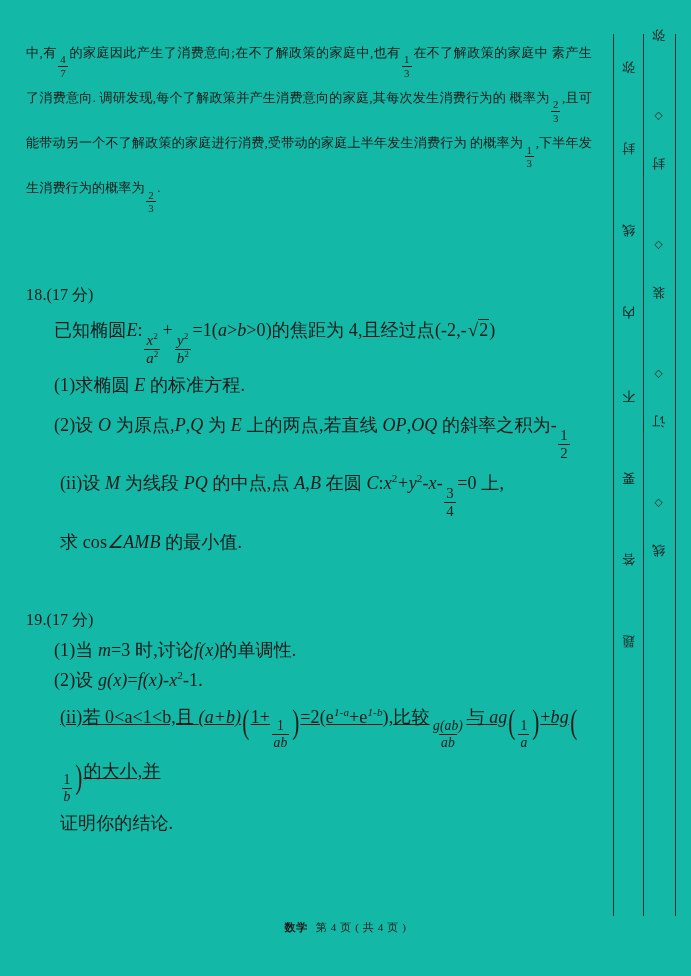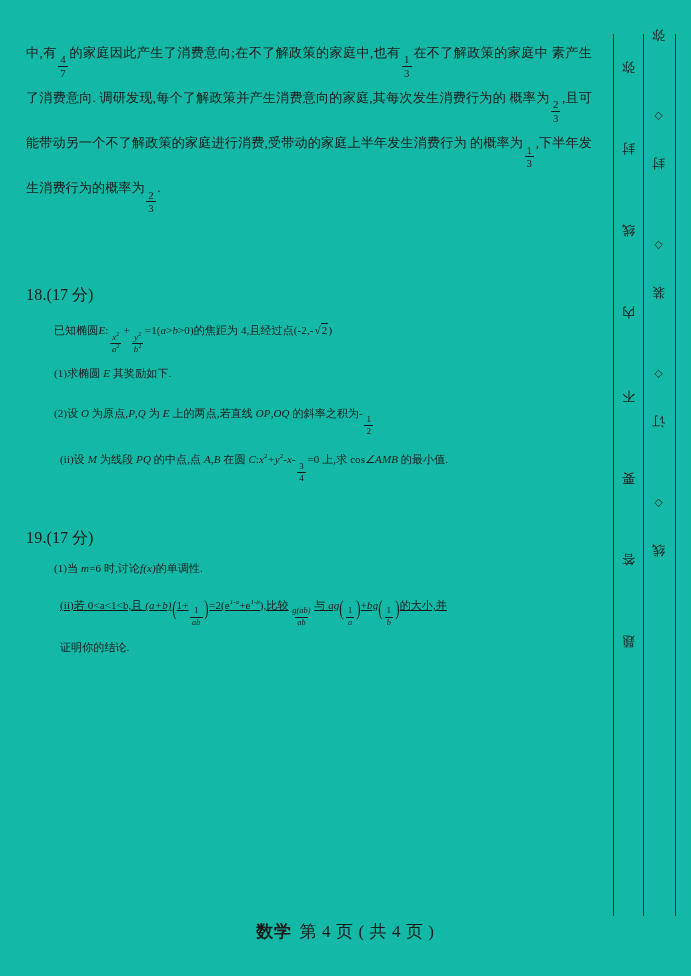--- a/index.html
+++ b/index.html
@@ -47,21 +47,21 @@
     line-height: 26px;
     margin-top: 14px;
     margin-bottom: 2px;
   }
   .qnum { letter-spacing: 0.2px; }
 
   .indent1 { padding-left: 28px; }
   .indent2 { padding-left: 34px; }
 
   .line {
-    font-size: 11px;
+    font-size: 18px;
     line-height: 34px;
     letter-spacing: 0.1px;
   }
   .line.sp { line-height: 40px; }
 
   
   .mi { font-family: "Liberation Serif", serif; font-style: italic; }
   .mo { font-style: normal; padding: 0 0.5px; }
 
   .frac {
@@ -157,21 +157,21 @@
   #vcol-right .vchar { margin-bottom: 58px; }
   .vchar.dia { font-size: 11px; }
 
   
   #footer {
     position: absolute;
     left: 0;
     right: 0;
     top: 920px;
     text-align: center;
-    font-size: 17px;
+    font-size: 11px;
     letter-spacing: 0.6px;
   }
   #footer .fsub { margin-right: 8px; font-weight: 600; }
 </style>
 </head>
 <body>
 
 <div id="page">
 
   <div id="content">
@@ -209,21 +209,21 @@
         <span>已知椭圆</span><span class="mi">E</span><span>:</span><span class="frac">
             <span class="num"><span class="mi">x</span><sup class="exp expn">2</sup></span>
             <span class="den"><span class="mi">a</span><sup class="exp expn">2</sup></span>
           </span><span class="mo">+</span><span class="frac">
             <span class="num"><span class="mi">y</span><sup class="exp expn">2</sup></span>
             <span class="den"><span class="mi">b</span><sup class="exp expn">2</sup></span>
           </span><span>=1(</span><span class="mi">a</span><span>&gt;</span><span class="mi">b</span><span>&gt;0)</span><span>的焦距为 4,且经过点(</span><span>-2</span><span>,</span><span>-</span><span class="sqrt"><span class="radsign">√</span><span class="radicand">2</span></span><span>)</span>
       </div>
 
       <div class="line indent1" style="line-height:38px;">
-        <span>(1)求椭圆</span>&nbsp;<span class="mi">E</span>&nbsp;<span>其奖励如下.</span>
+        <span>(1)求椭圆</span>&nbsp;<span class="mi">E</span>&nbsp;<span>的标准方程.</span>
       </div>
 
       <div class="line indent1" style="line-height:42px;">
         <span>(2)设</span>&nbsp;<span class="mi">O</span>&nbsp;<span>为原点,</span><span class="mi">P</span><span>,</span><span class="mi">Q</span>&nbsp;<span>为</span>&nbsp;<span class="mi">E</span>&nbsp;<span>上的两点,若直线</span>&nbsp;<span class="mi">OP</span><span>,</span><span class="mi">OQ</span>&nbsp;<span>的斜率之积为-</span><span class="frac">
             <span class="num">1</span>
             <span class="den">2</span>
           </span>
       </div>
 
 
@@ -235,23 +235,26 @@
       </div>
     </div>
 
     <div class="qblock" style="margin-top:42px;">
       <div class="qhead">
         <span class="qnum">19.</span><span>(17 分)</span>
       </div>
 
 
       <div class="line indent1" style="line-height:30px;">
-        <span>(1)当</span>&nbsp;<span class="mi">m</span><span>=6 时,讨论</span><span class="mi">f</span><span class="mi">(x)</span><span>的单调性.</span>
-      </div>
-
+        <span>(1)当</span>&nbsp;<span class="mi">m</span><span>=3 时,讨论</span><span class="mi">f</span><span class="mi">(x)</span><span>的单调性.</span>
+      </div>
+
+      <div class="line indent1" style="line-height:30px;">
+        <span>(2)设</span>&nbsp;<span class="mi">g</span><span class="mi">(x)</span><span>=</span><span class="mi">f</span><span class="mi">(x)</span><span>-</span><span class="mi">x</span><sup class="exp expn">2</sup><span>-1.</span>
+      </div>
 
 
       <div class="line indent2" style="line-height:44px;text-decoration:underline;">
         <span>(ii)若 0&lt;a&lt;1&lt;b,且</span>&nbsp;<span class="mi">(a+b)</span><span class="paren-big">(</span><span>1+</span><span class="frac small">
             <span class="num">1</span>
             <span class="den mi">ab</span>
           </span><span class="paren-big">)</span><span>=2(e</span><sup class="exp">1-a</sup><span>+e</span><sup class="exp">1-b</sup><span>),比较</span><span class="frac small">
             <span class="num mi">g(ab)</span>
             <span class="den mi">ab</span>
           </span><span>与</span>&nbsp;<span class="mi">ag</span><span class="paren-big">(</span><span class="frac small">

